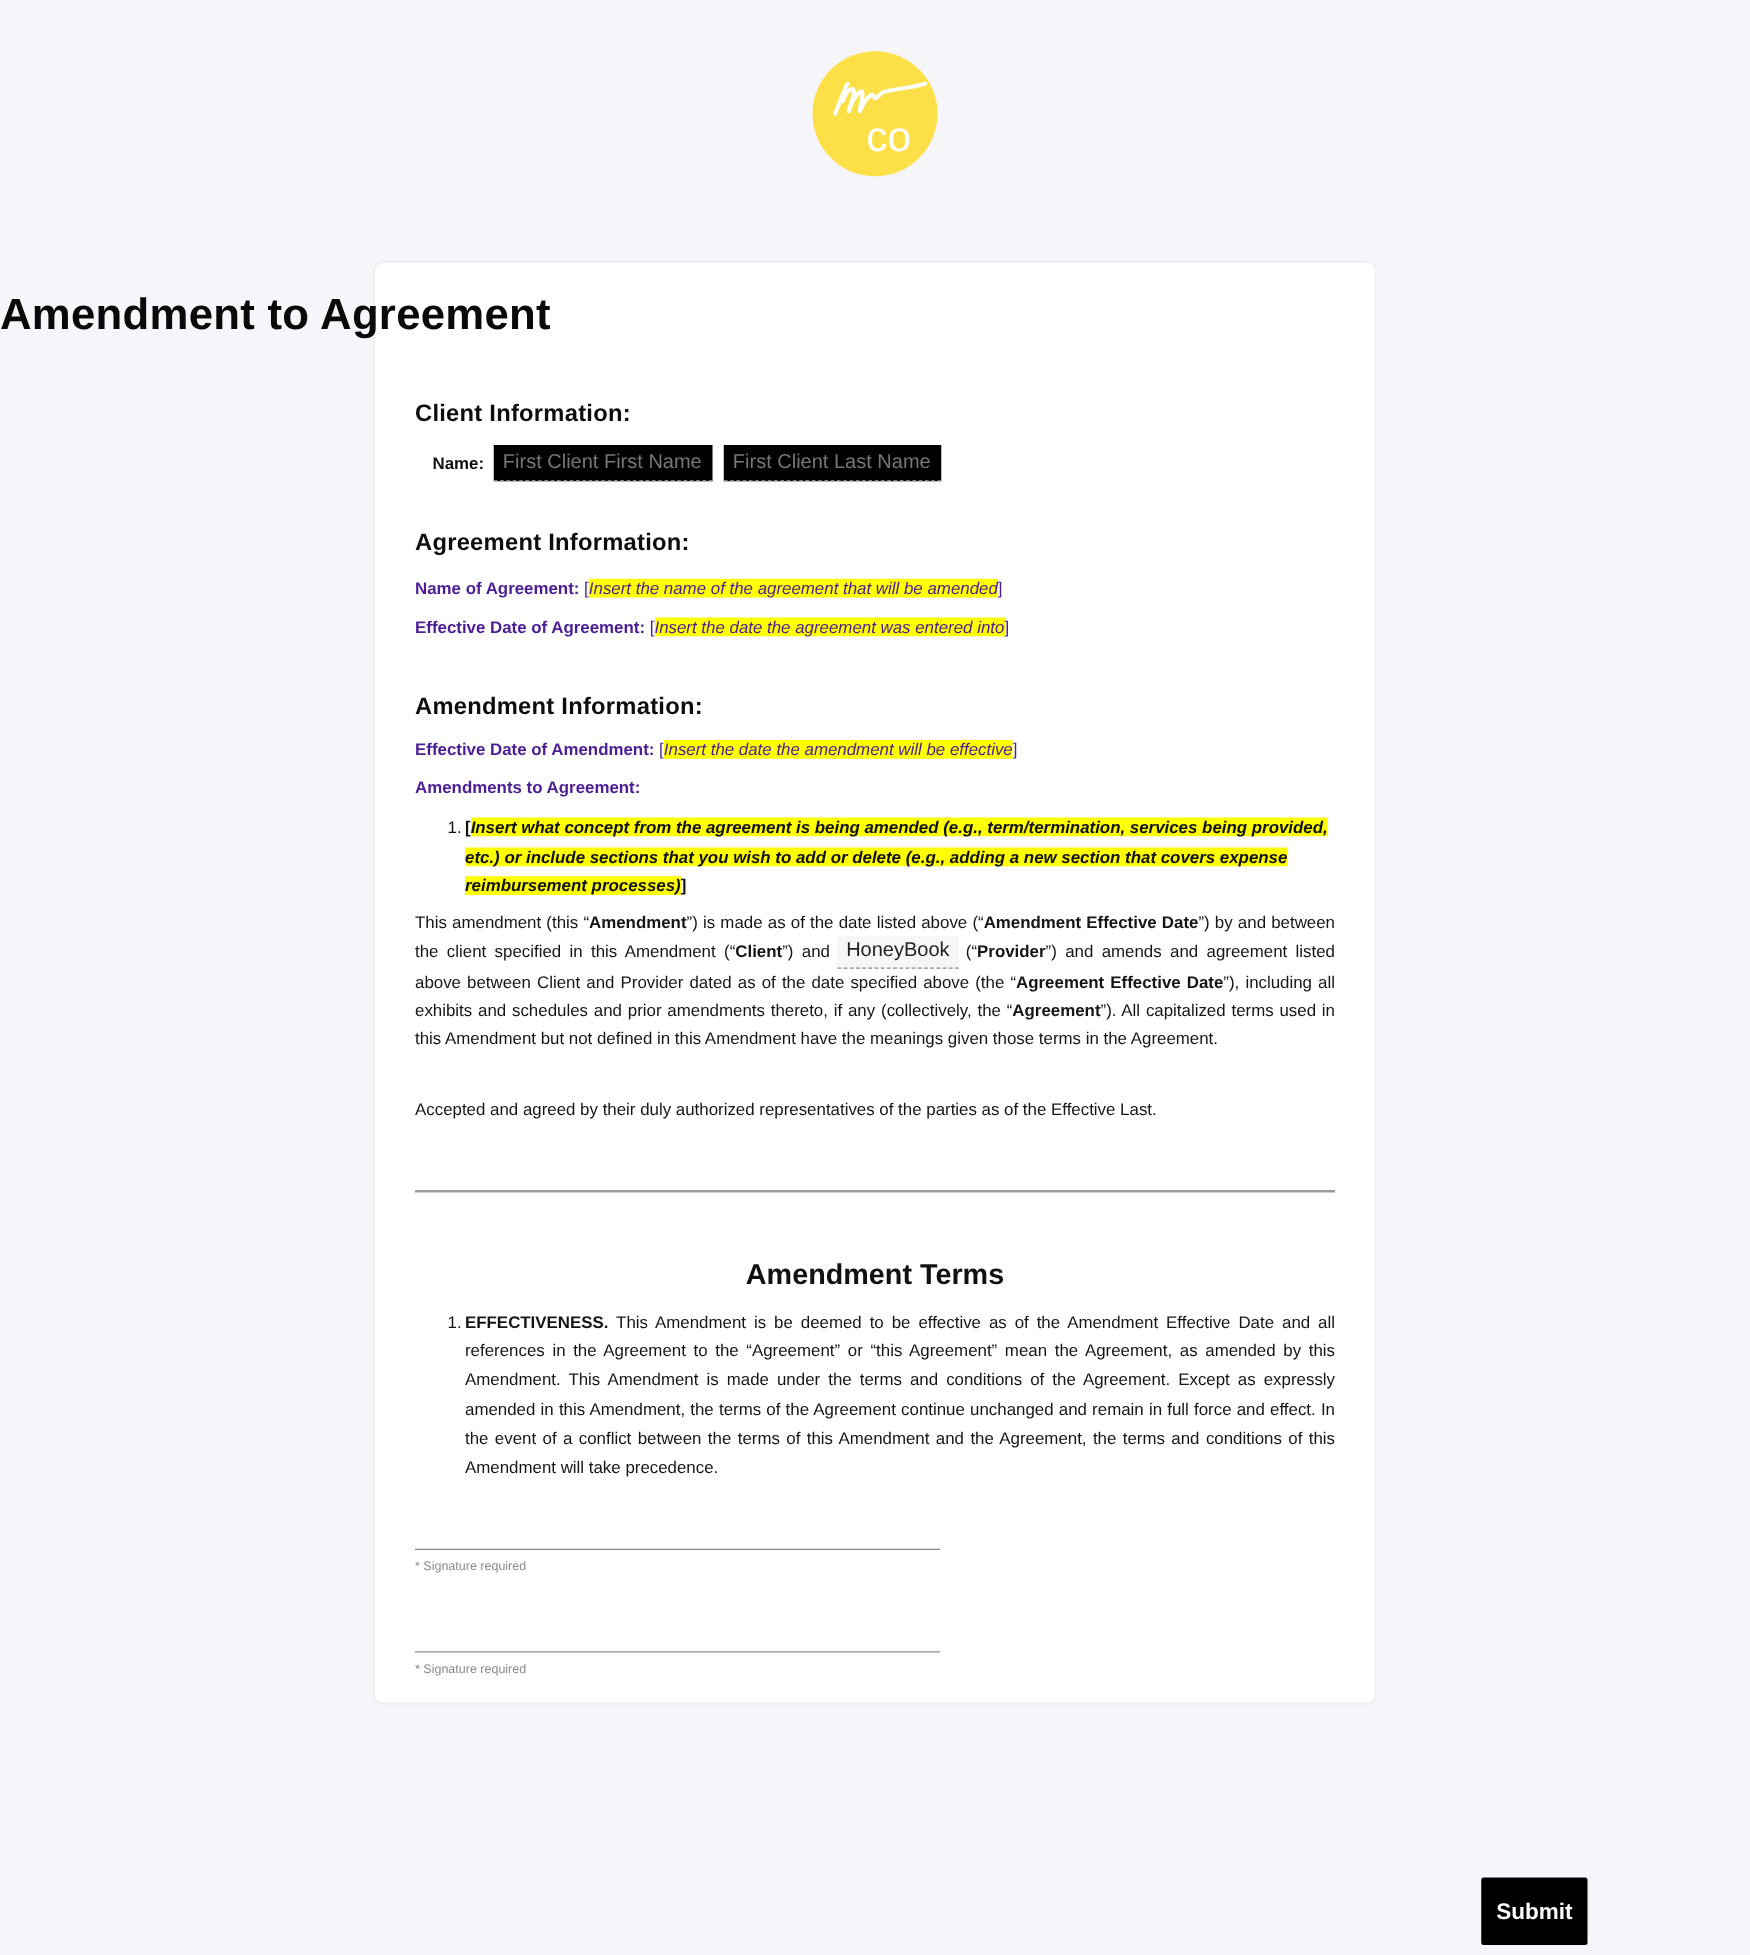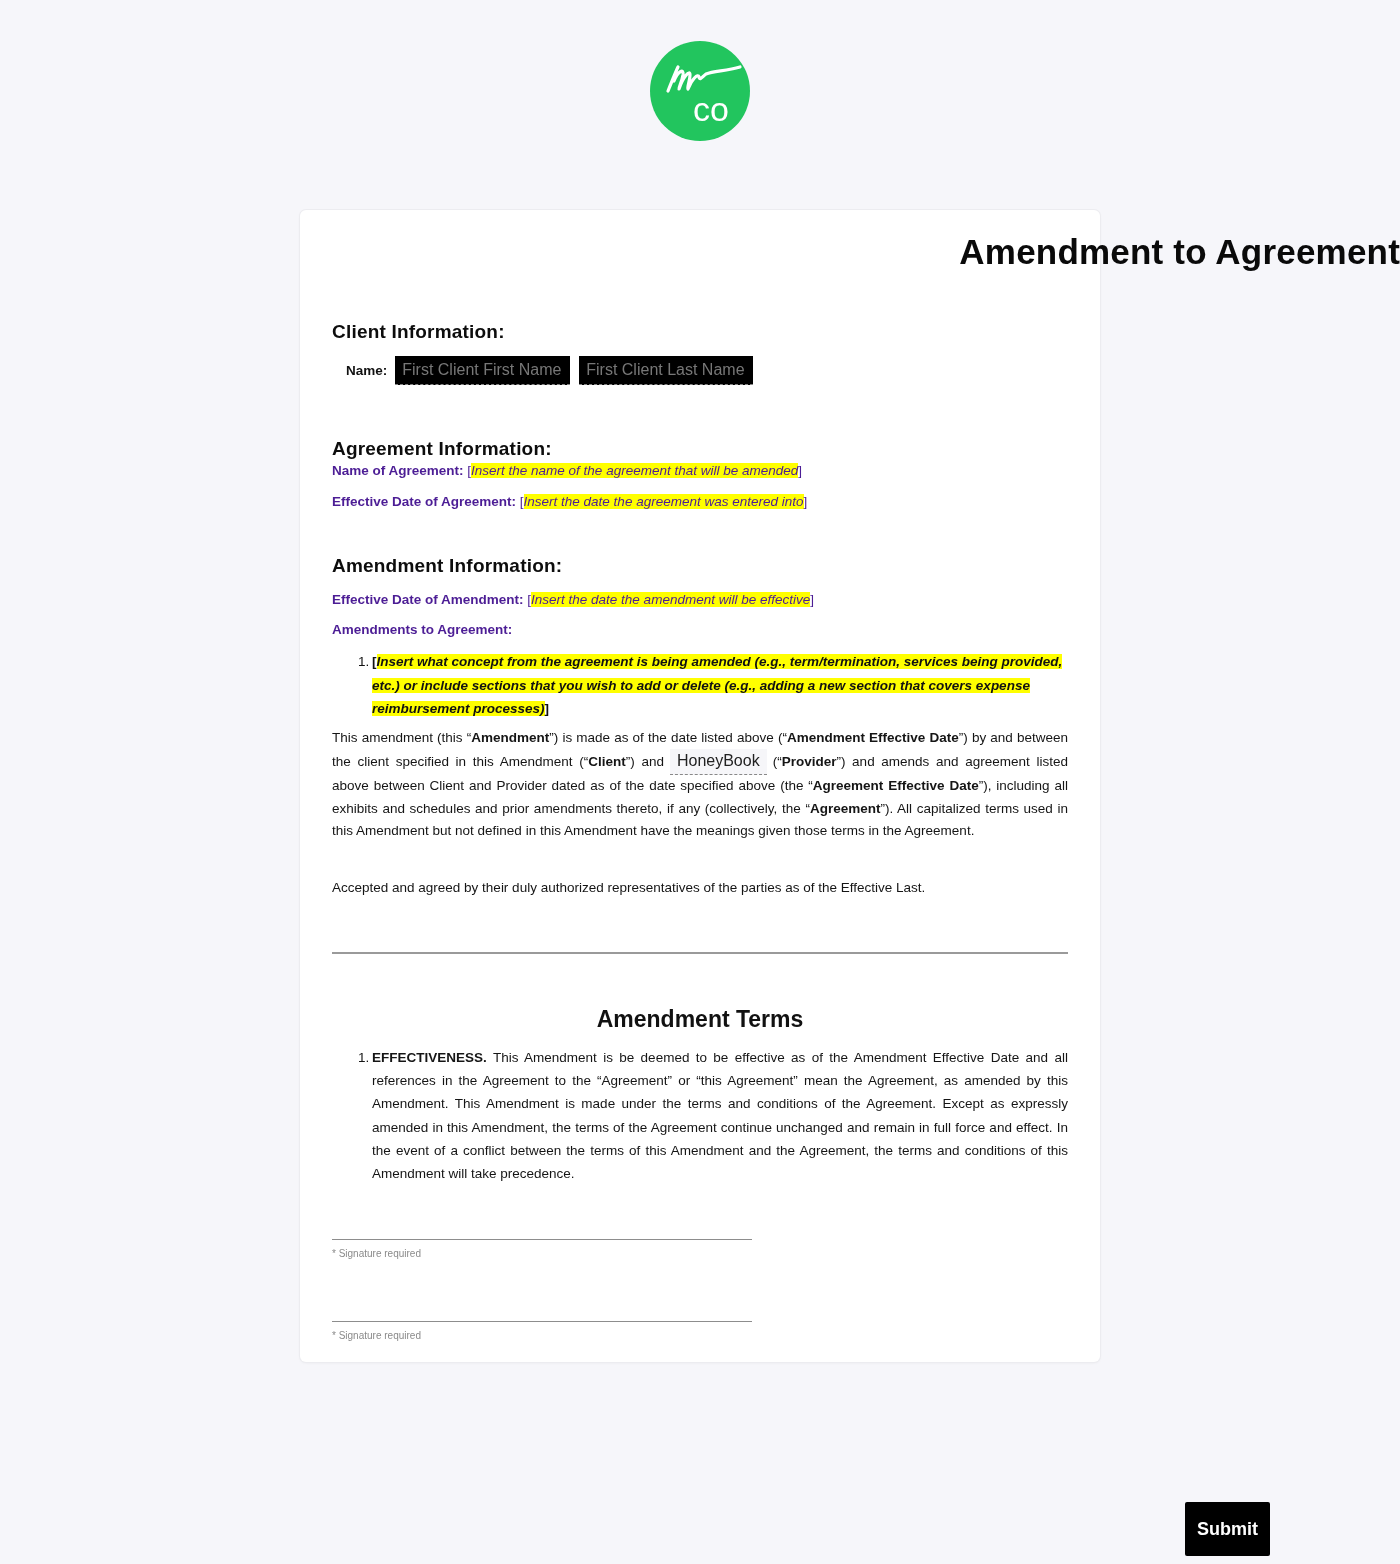--- a/index.html
+++ b/index.html
@@ -6,32 +6,32 @@
   html, body { width: 1400px; height: 1564px; }
   body {
     background: #f6f6fa;
     font-family: "Liberation Sans", "DejaVu Sans", sans-serif;
     color: #111;
     position: relative;
   }
   .logo {
     position: absolute; left: 650px; top: 41px;
     width: 100px; height: 100px; border-radius: 50%;
-    background: #22c55e;
+    background: #fde047;
   }
   .logo svg { width: 100px; height: 100px; display: block; }
   .card {
     position: absolute; left: 300px; top: 210px;
     width: 800px; height: 1152px;
     background: #fff; border-radius: 6px;
     box-shadow: 0 0 0 1px #ececf0, 0 1px 3px rgba(0,0,0,0.06);
   }
   .doc-title {
     position: absolute; left: 0; right: 0; top: 232px;
-    text-align: right; font-size: 35px; font-weight: bold; color: #0a0a0a;
+    text-align: left; font-size: 35px; font-weight: bold; color: #0a0a0a;
     letter-spacing: 0.2px;
   }
   .abs { position: absolute; left: 332px; }
   h2.section {
     font-size: 19px; font-weight: bold; color: #0d0d0d; letter-spacing: 0.2px;
   }
   .line { font-size: 13.5px; color: #4c1d95; white-space: nowrap; }
   .line b { font-weight: bold; }
   .hl {
     background: #ffff00; font-style: italic;
@@ -103,21 +103,21 @@
 
 <h1 class="doc-title">Amendment to Agreement</h1>
 
 <h2 class="section abs" style="top:321px">Client Information:</h2>
 <div class="abs name-row">
   <span class="lbl">Name:</span>
   <span class="field" style="width:175px">First Client First Name</span>
   <span class="field" style="width:174px">First Client Last Name</span>
 </div>
 
-<h2 class="section abs" style="top:438px">Agreement Information:</h2>
+<h2 class="section abs" style="top:424px">Agreement Information:</h2>
 <div class="abs line" style="top:463px">
   <b>Name of Agreement:</b>
   [<span class="hl">Insert the name of the agreement that will be amended</span>]
 </div>
 <div class="abs line" style="top:494px">
   <b>Effective Date of Agreement:</b>
   [<span class="hl">Insert the date the agreement was entered into</span>]
 </div>
 
 <h2 class="section abs" style="top:555px">Amendment Information:</h2>

